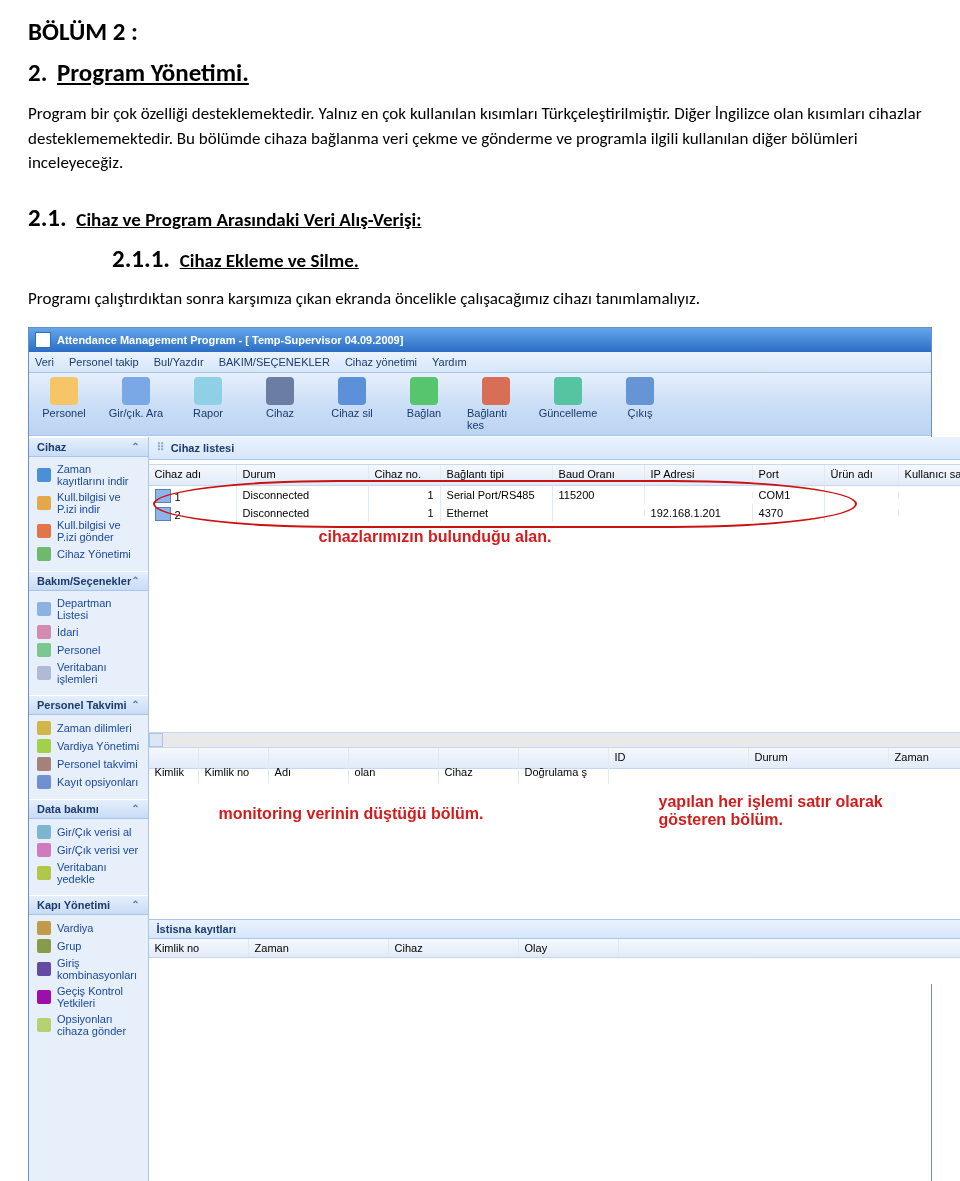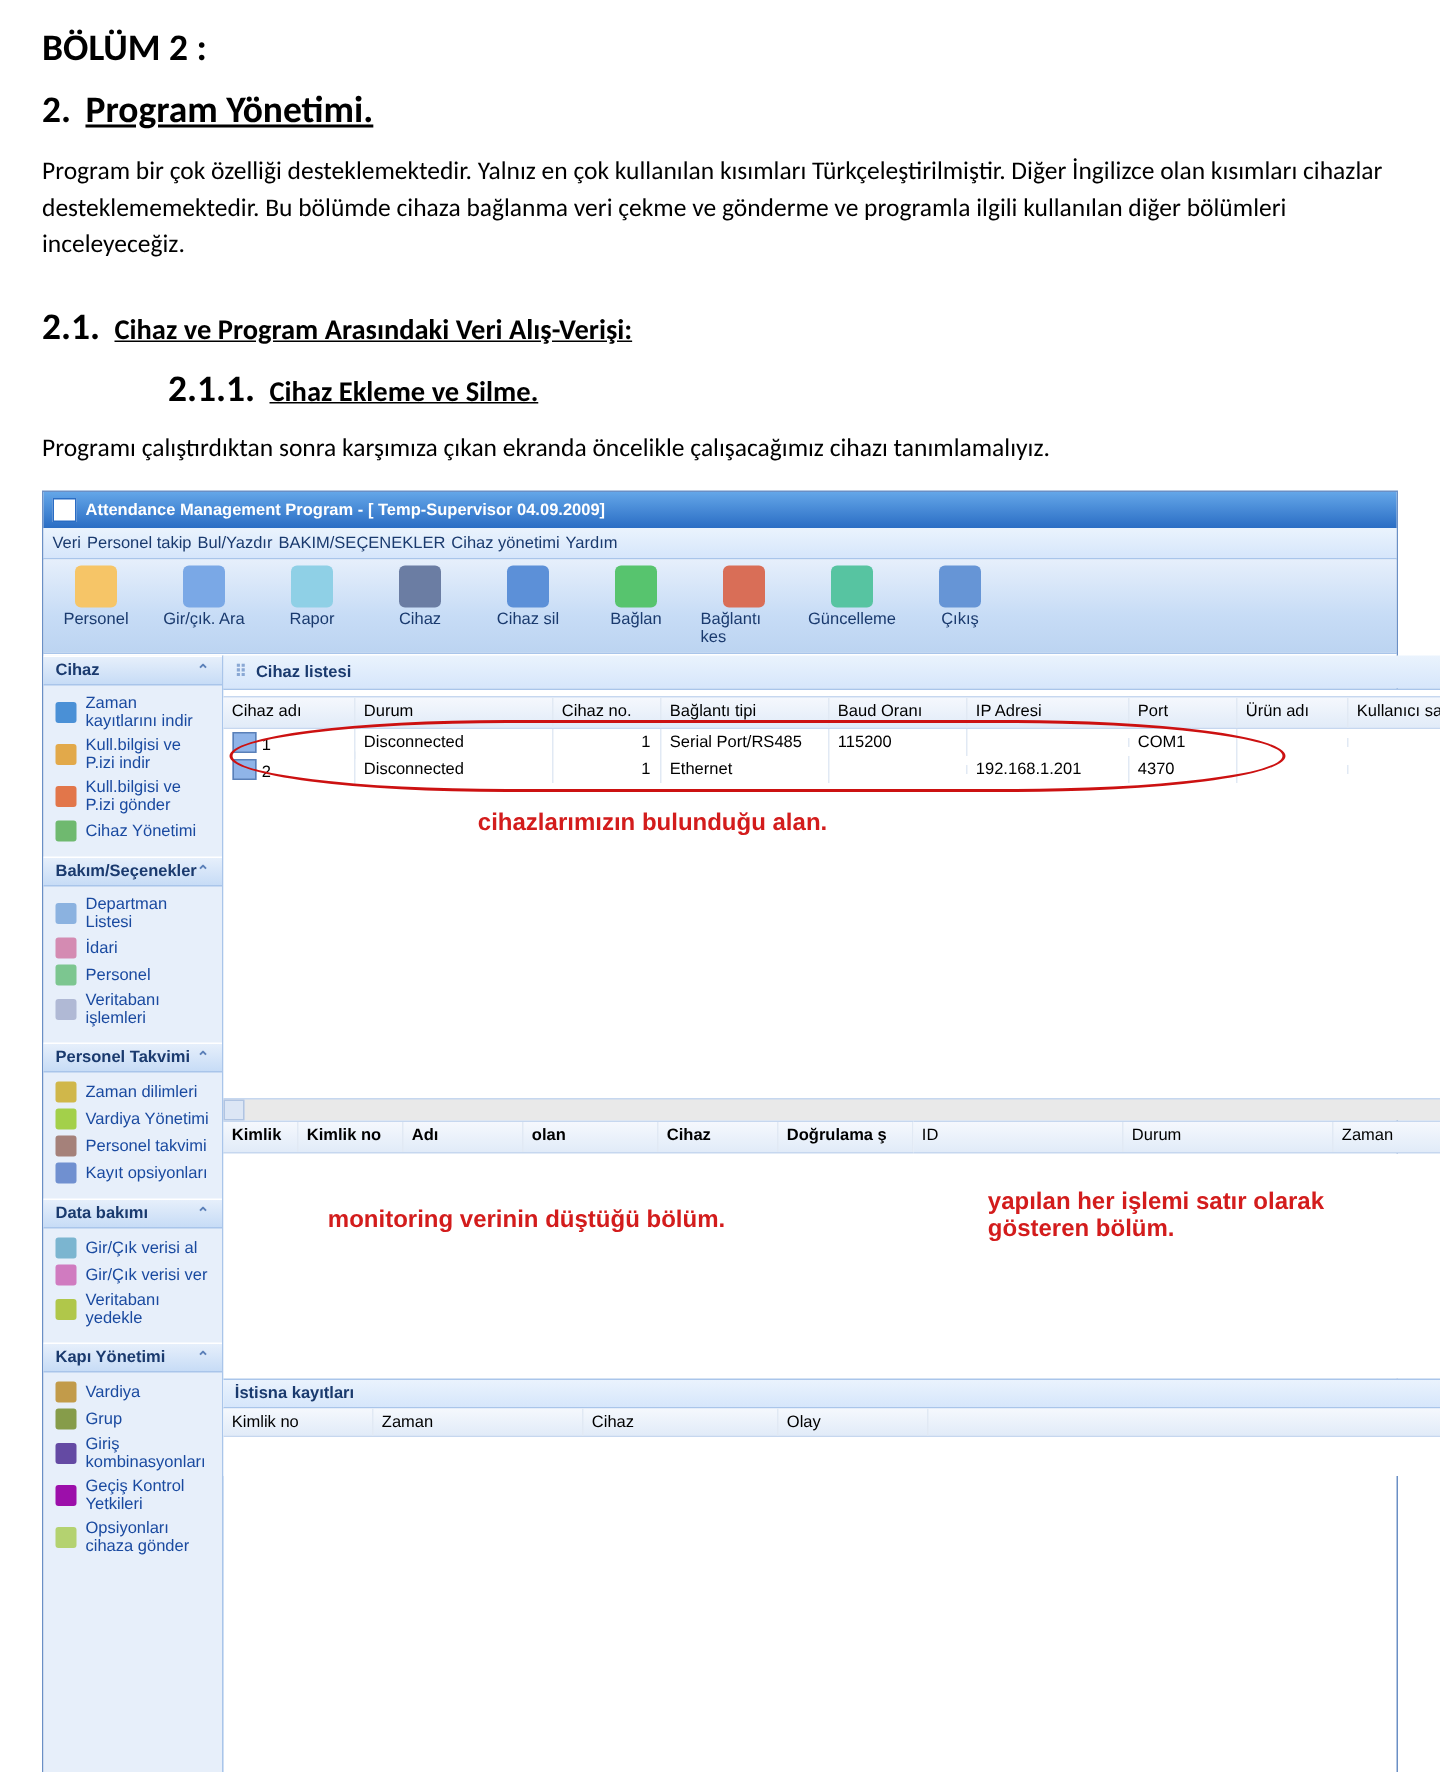--- a/index.html
+++ b/index.html
@@ -10,21 +10,21 @@
   .numlabel { font-size:25px; font-weight:700; display:inline-block; margin-right:6px; }
   .para { font-size:17px; line-height:1.45; margin:14px 0 26px; }
   .h3row { margin:10px 0; }
   .h3 { font-size:19px; font-weight:700; text-decoration:underline; }
   .indent2 { margin-left:84px; }
   .para2 { font-size:17px; margin:14px 0 18px; }
 
   .screenshot { border:1px solid #6a8fc5; background:#fff; font-family:Tahoma, Arial, sans-serif; font-size:11px; color:#000; width:100%; box-sizing:border-box; position:relative; }
   .titlebar { background:linear-gradient(#64a6e8,#2a6dc4); height:24px; display:flex; align-items:center; padding:0 6px; color:#fff; font-weight:700; }
   .titlebar .t-icon { width:14px; height:14px; background:#fff; border:1px solid #2a6dc4; margin-right:6px; }
-  .menubar { background:linear-gradient(#eaf3fd,#d6e6fb); border-bottom:1px solid #a9c5ea; height:20px; display:flex; align-items:center; gap:4px; padding:0 6px; color:#1a3a6e; }
+  .menubar { background:linear-gradient(#eaf3fd,#d6e6fb); border-bottom:1px solid #a9c5ea; height:20px; display:flex; align-items:center; gap:15px; padding:0 6px; color:#1a3a6e; }
   .menubar span { cursor:default; }
   .toolbar { background:linear-gradient(#e6effb,#c7dcf6 60%,#bcd4f1); border-bottom:1px solid #a9c5ea; padding:4px 6px; display:flex; gap:14px; }
   .tbtn { display:flex; flex-direction:column; align-items:center; width:58px; gap:2px; color:#1a3a6e; }
   .tbtn .ticon { width:28px; height:28px; border-radius:4px; }
   .ic-personel{background:#f6c567;} .ic-gircik{background:#7aa8e6;} .ic-rapor{background:#8fd0e6;} .ic-cihaz{background:#6b7da3;} .ic-cihazsil{background:#5c90d8;} .ic-baglan{background:#57c46e;} .ic-baglantikes{background:#d96e57;} .ic-guncelleme{background:#57c4a1;} .ic-cikis{background:#6695d6;}
 
   .workarea { display:flex; border-top:1px solid #fff; }
   .sidebar { width:172px; background:#e7effa; border-right:1px solid #a9c5ea; }
   .panelhead { background:linear-gradient(#e6effb,#c7dcf6); border-top:1px solid #fff; border-bottom:1px solid #a9c5ea; padding:3px 8px; color:#1a3a6e; font-weight:700; display:flex; justify-content:space-between; align-items:center; }
   .panelhead .chev { font-size:10px; color:#5a7fb8; }
@@ -47,21 +47,21 @@
   .listrow { display:flex; height:18px; align-items:center; }
   .listrow .rowicon { width:14px; height:12px; background:#8fb4e8; border:1px solid #5a80b8; display:inline-block; margin-right:4px; position:relative; top:2px; }
   .ellipse-note { position:absolute; color:#d31c1c; font-size:16px; font-weight:700; }
   .ellipse-shape { position:absolute; border:2px solid #c11; border-radius:200px/26px; }
   .scrollrow { background:#e9e9e9; border-top:1px solid #c6d7ef; height:14px; position:relative; }
   .scrollrow .larrow{position:absolute;left:0;top:0;width:14px;height:14px;background:#dce6f5;border:1px solid #b0c4e2; box-sizing:border-box;}
   .monitoring-columns { display:flex; }
   .mc-left{ width:460px; }
   .mc-right{ flex:1; }
   .monhead { display:flex; background:linear-gradient(#f5f8fd,#e1ebf8); border-top:1px solid #c6d7ef; border-bottom:1px solid #c6d7ef; height:20px; align-items:stretch; }
-  .mhL div{ border-right:1px solid #e1e9f4; padding:3px 6px; box-sizing:border-box;font-weight:bold;}
+  .mhL div{ border-right:1px solid #e1e9f4; padding:18px 6px; box-sizing:border-box;}
   .mh-kimlik{width:50px;} .mh-kimlikno{width:70px;} .mh-adi{width:80px;} .mh-stime{width:90px;} .mh-cihaz{width:80px;} .mh-dogr{width:90px;}
   .mhR div{ border-right:1px solid #e1e9f4; padding:3px 6px; box-sizing:border-box;}
   .mh-id{width:140px;} .mh-durum{width:140px;} .mh-zaman{width:100px;}
   .annot { position:absolute; color:#d31c1c; font-size:16px; font-weight:700; }
   .main-bottom { background:#fff; }
   .ist-head { background:linear-gradient(#eaf3fd,#d6e6fb); padding:3px 8px; color:#1a3a6e; font-weight:700; border-top:1px solid #a9c5ea; border-bottom:1px solid #a9c5ea; }
   .isthead2 { display:flex; background:linear-gradient(#f5f8fd,#e1ebf8); border-bottom:1px solid #c6d7ef; }
   .isthead2 div{ border-right:1px solid #e1e9f4; padding:3px 6px; box-sizing:border-box;}
   .ih-kimlik{width:100px;} .ih-zaman{width:140px;} .ih-cihaz{width:130px;} .ih-olay{width:100px;}
 </style>
@@ -296,21 +296,21 @@
             <div class="c-durum">Disconnected</div>
             <div class="c-no" style="text-align:right">1</div>
             <div class="c-bag">Ethernet</div>
             <div class="c-baud"></div>
             <div class="c-ip">192.168.1.201</div>
             <div class="c-port">4370</div>
             <div class="c-urun"></div>
             <div class="c-kul"></div>
           </div>
           <div class="ellipse-shape" style="left:4px; top:20px; width:700px; height:44px;"></div>
-          <div class="ellipse-note" style="left:170px; top:80px;">cihazlarımızın bulunduğu alan.</div>
+          <div class="ellipse-note" style="left:170px; top:68px;">cihazlarımızın bulunduğu alan.</div>
           <div style="height:210px;"></div>
         </div>
 
         <div class="scrollrow">
             <span class="larrow"></span>
           </div>
 
         <div class="monitoring-columns" style="position:relative;">
           <div class="mc-left">
             <div class="monhead mhL">

